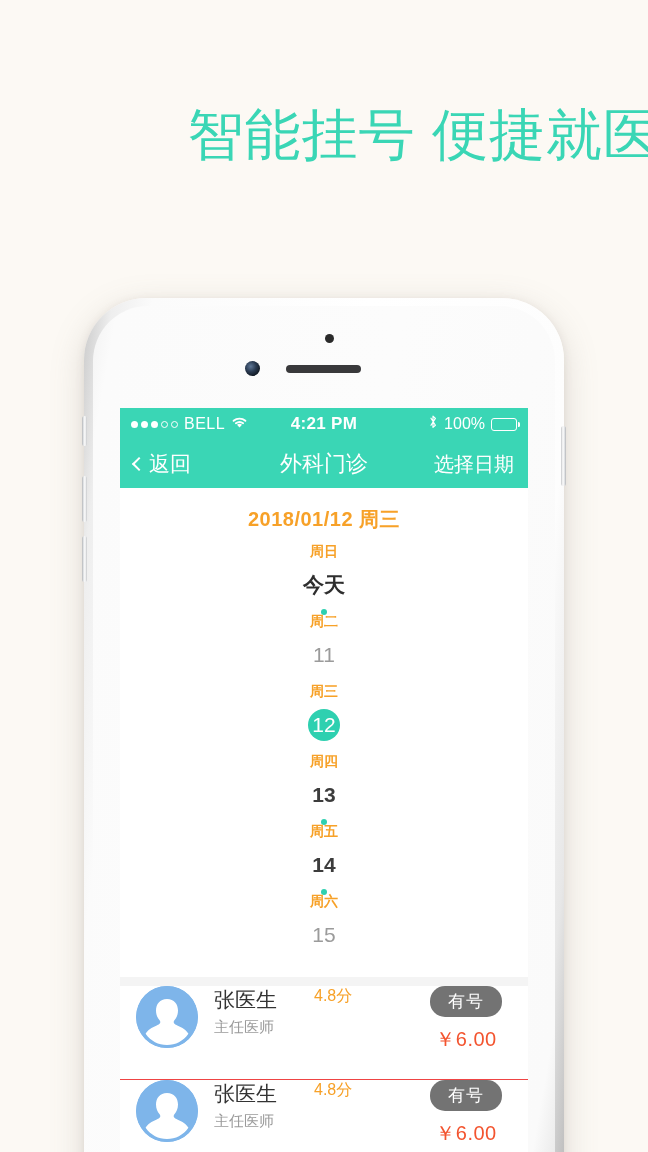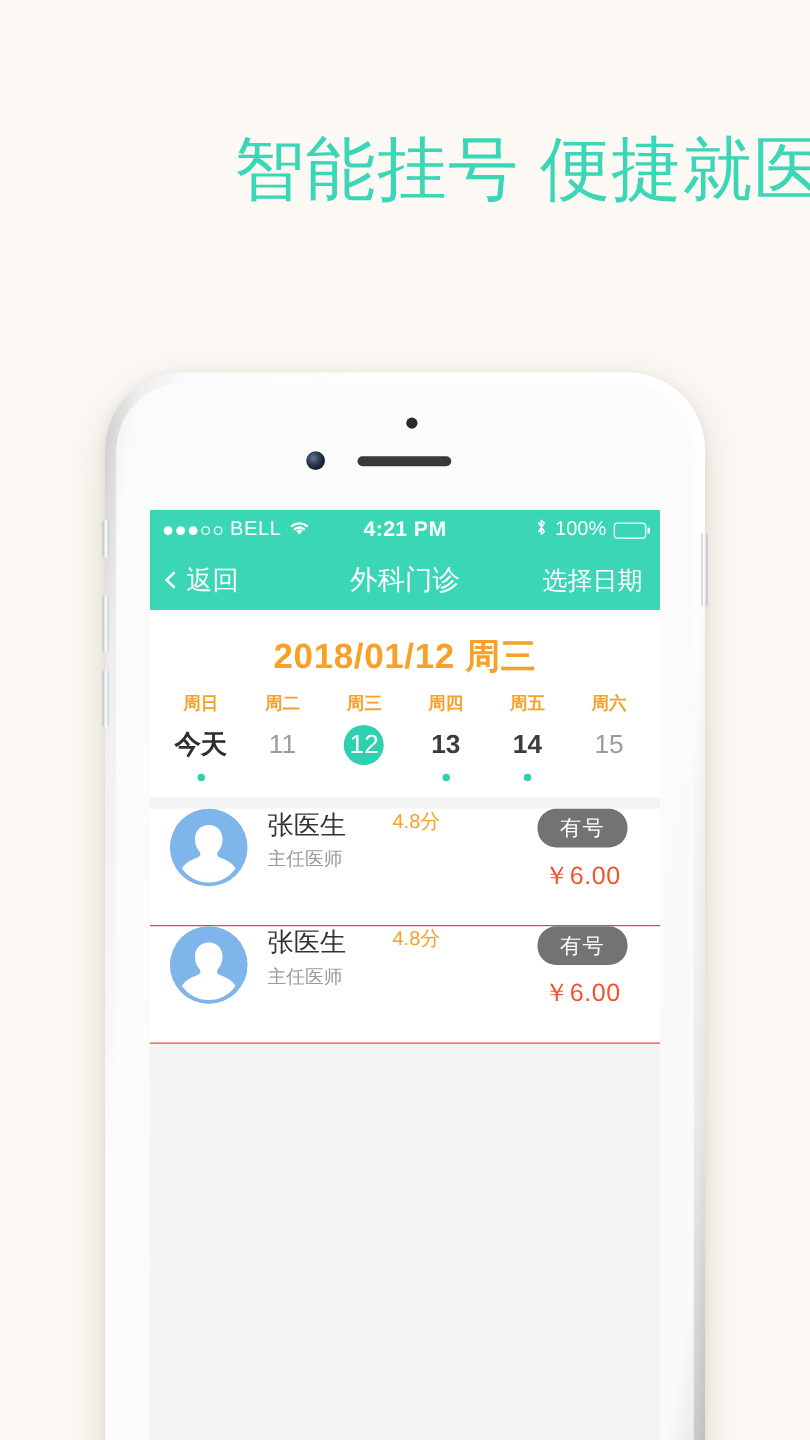--- a/index.html
+++ b/index.html
@@ -172,28 +172,29 @@
   .nav-right { font-size: 20px; flex: 1 1 0; text-align: right; }
 
   
   .calendar {
     background: #ffffff;
     padding: 10px 0 14px;
   }
   .cal-date {
     text-align: center;
     color: #f7a128;
-    font-size: 28px;
+    font-size: 20px;
     font-weight: 700;
     letter-spacing: 0.5px;
     padding: 8px 0 10px;
   }
   .cal-grid {
     display: flex;
     padding: 0 8px;
+    flex-direction: column;
   }
   .cal-cell {
     flex: 1 1 0;
     text-align: center;
   }
   .cal-wd {
     font-size: 14px;
     color: #f7a128;
     font-weight: 700;
     margin-bottom: 8px;

